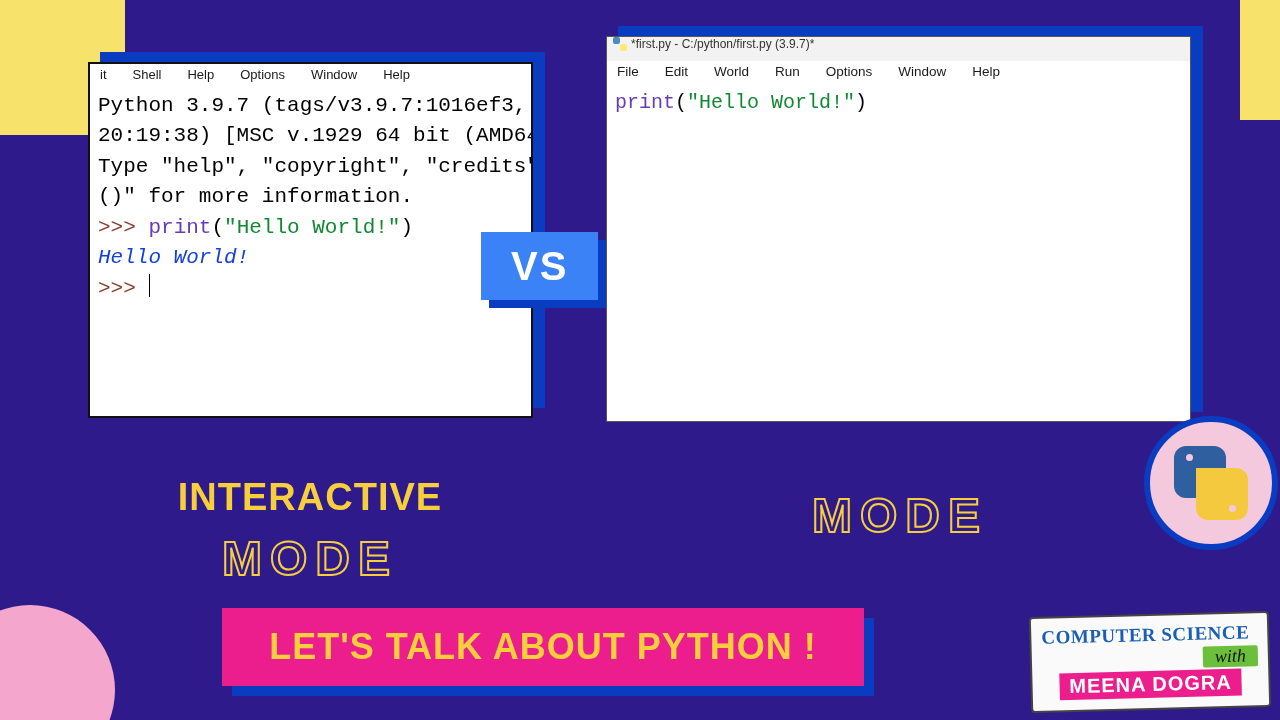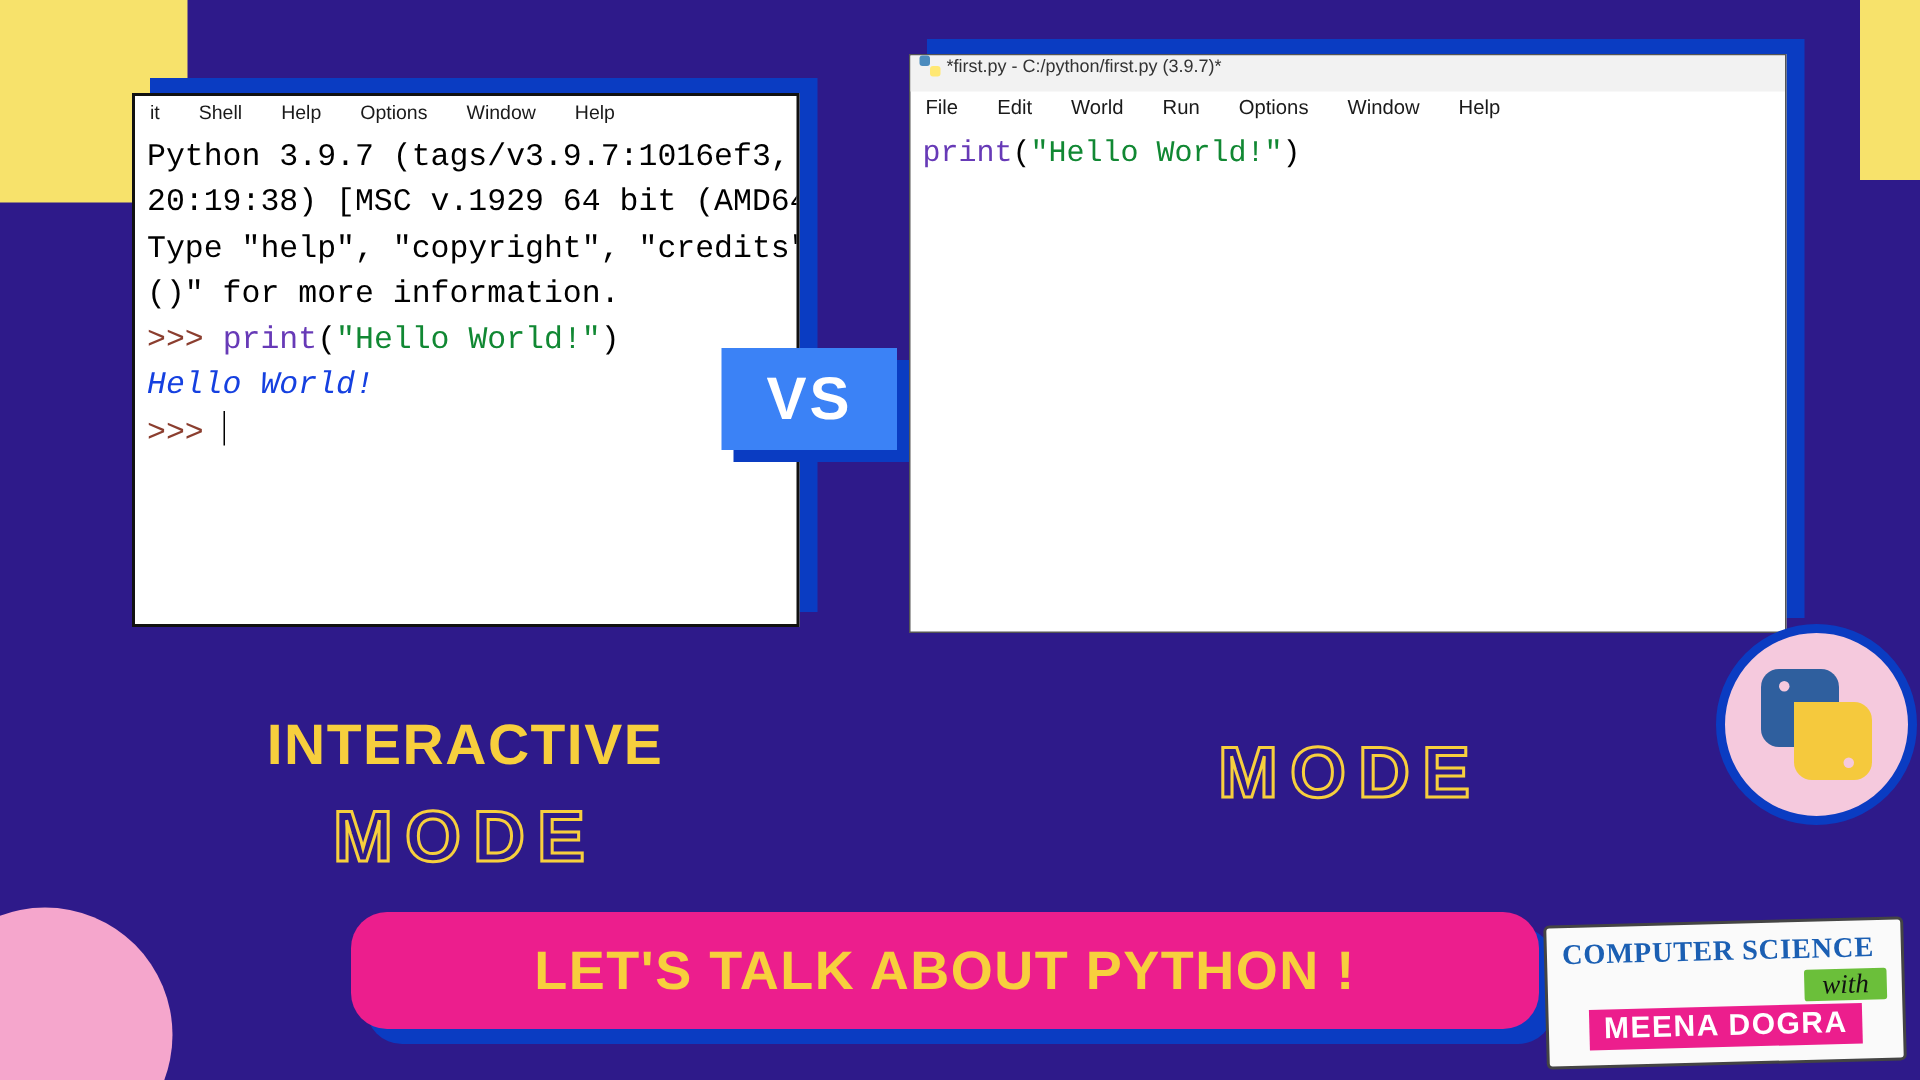--- a/index.html
+++ b/index.html
@@ -129,28 +129,27 @@
     font-weight: 900;
     color: transparent;
     -webkit-text-stroke: 2px #f7cf3d;
     letter-spacing: 8px;
     font-family: "Arial Black", Arial, sans-serif;
   }
 
   
   .bottom-banner {
     position: absolute;
-    left: 234px; top: 608px;
-    width: 792px; height: 78px;
+    left: 222px; top: 608px;
+    width: 642px; height: 78px;
     background: #ec1e8d;
     display: flex;
     align-items: center;
     justify-content: center;
     box-shadow: 10px 10px 0 0 #0a3cc2;
-    border-radius: 24px;
   }
   .bottom-banner span {
     color: #f7cf3d;
     font-weight: 900;
     font-size: 36px;
     letter-spacing: 1px;
   }
 
   
   .logo-circle {

